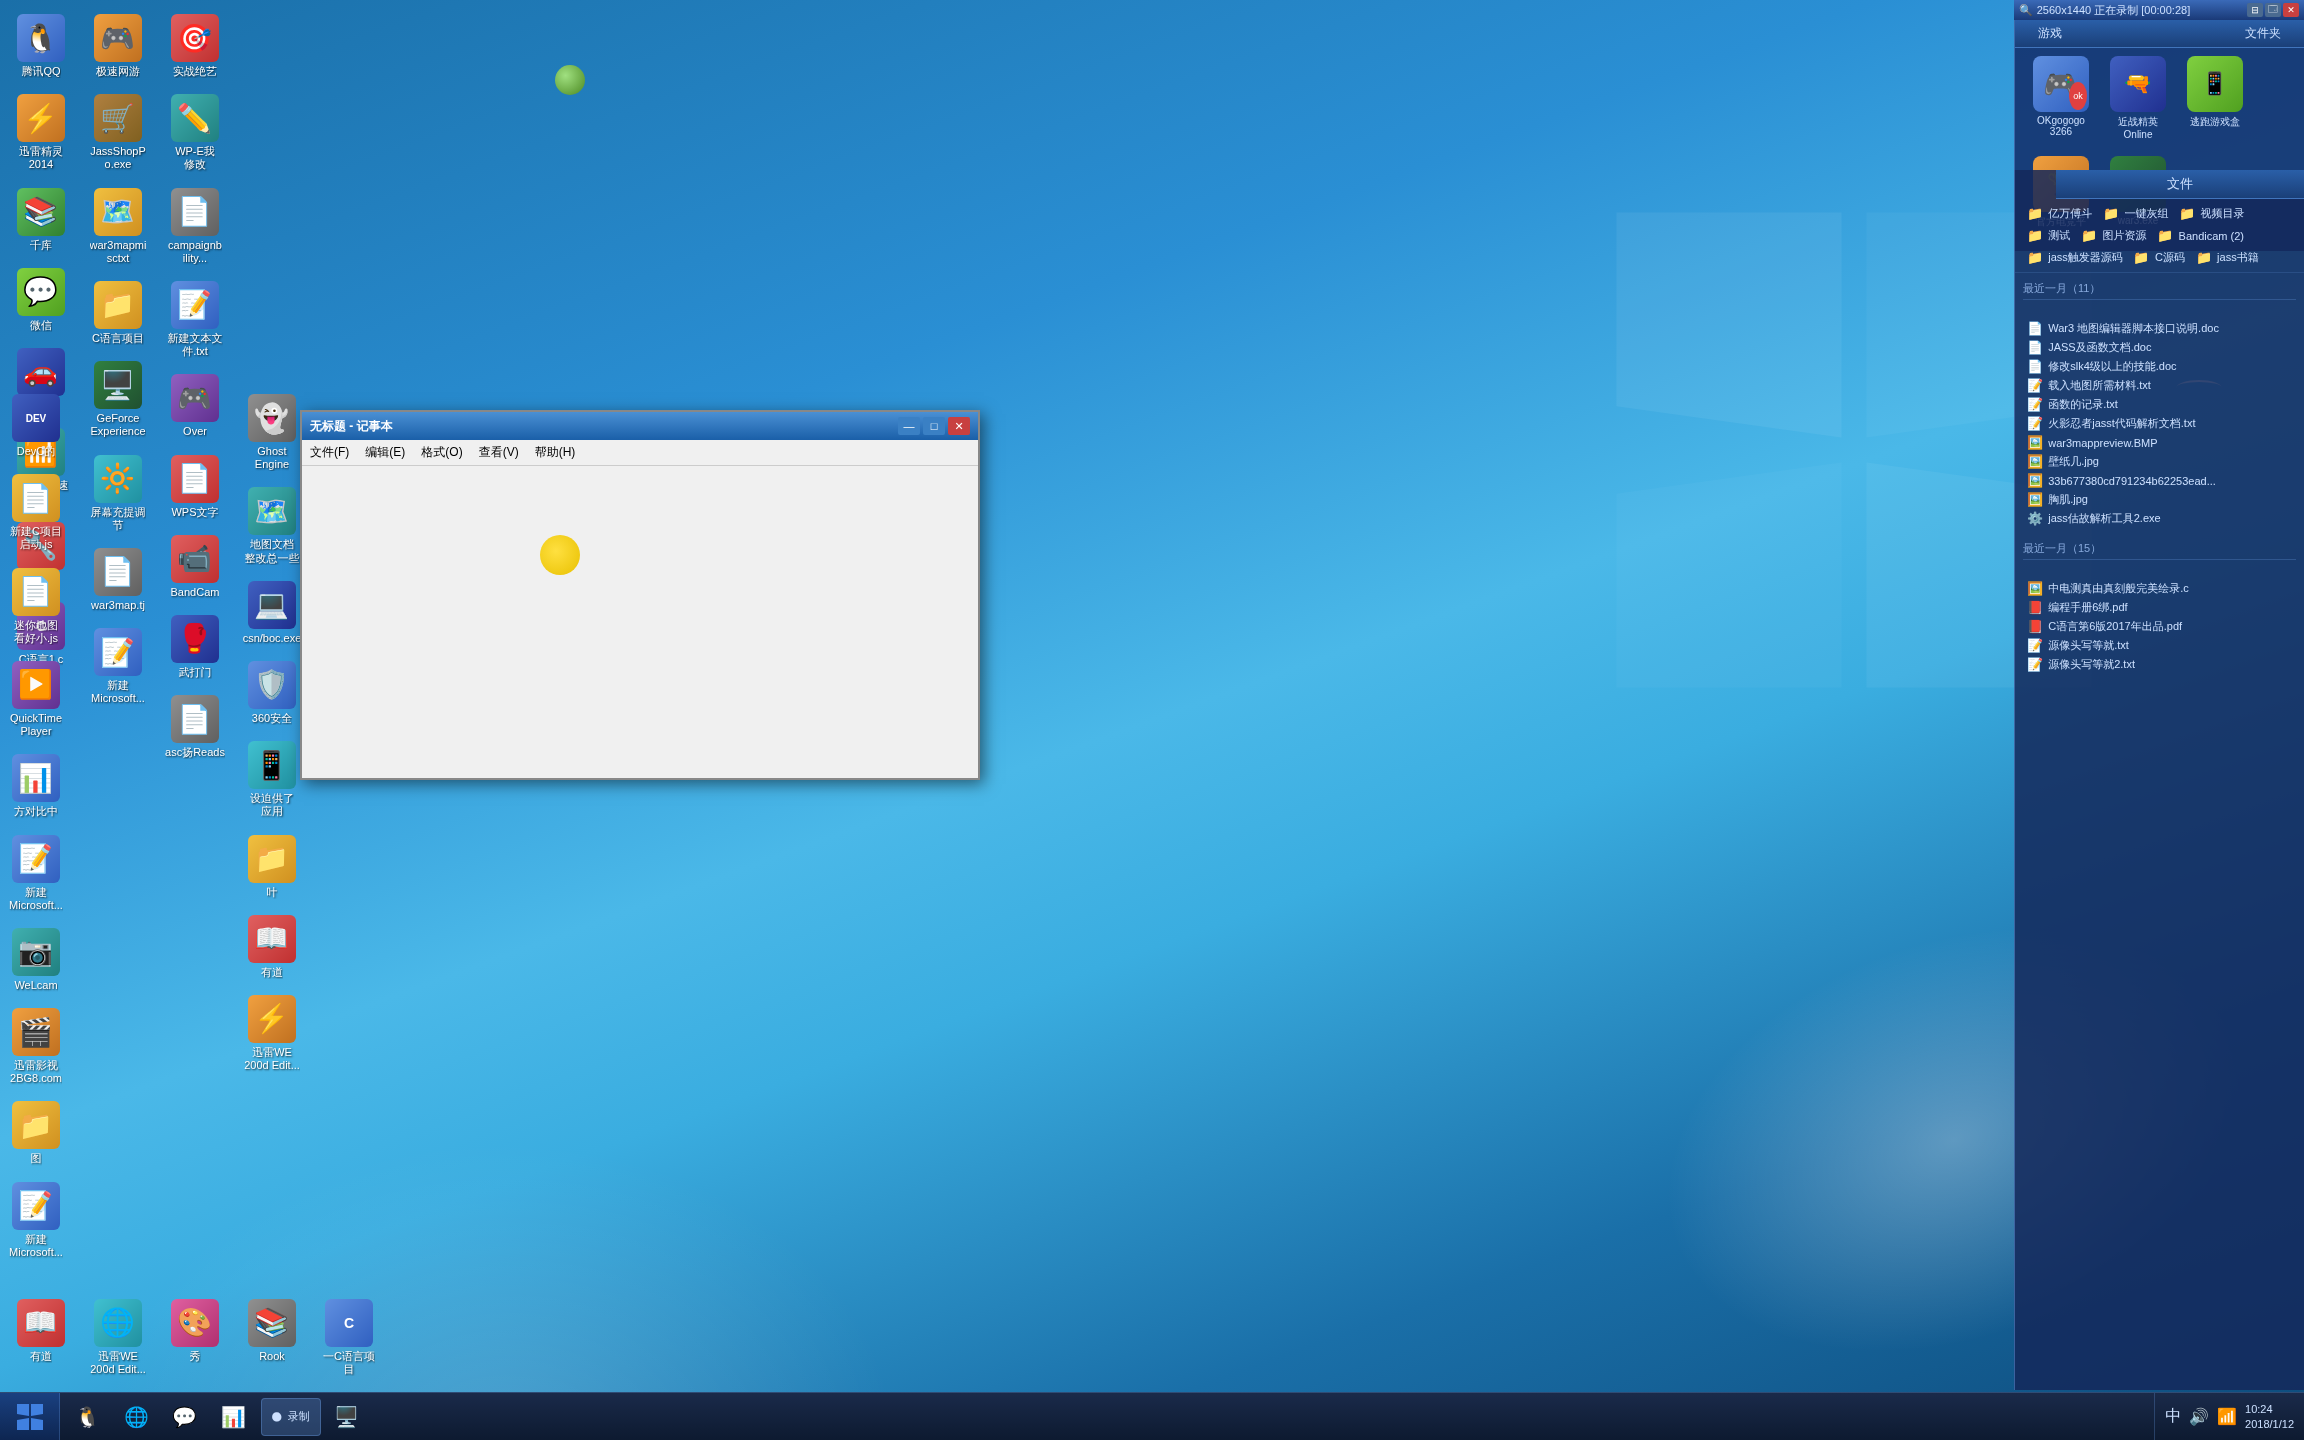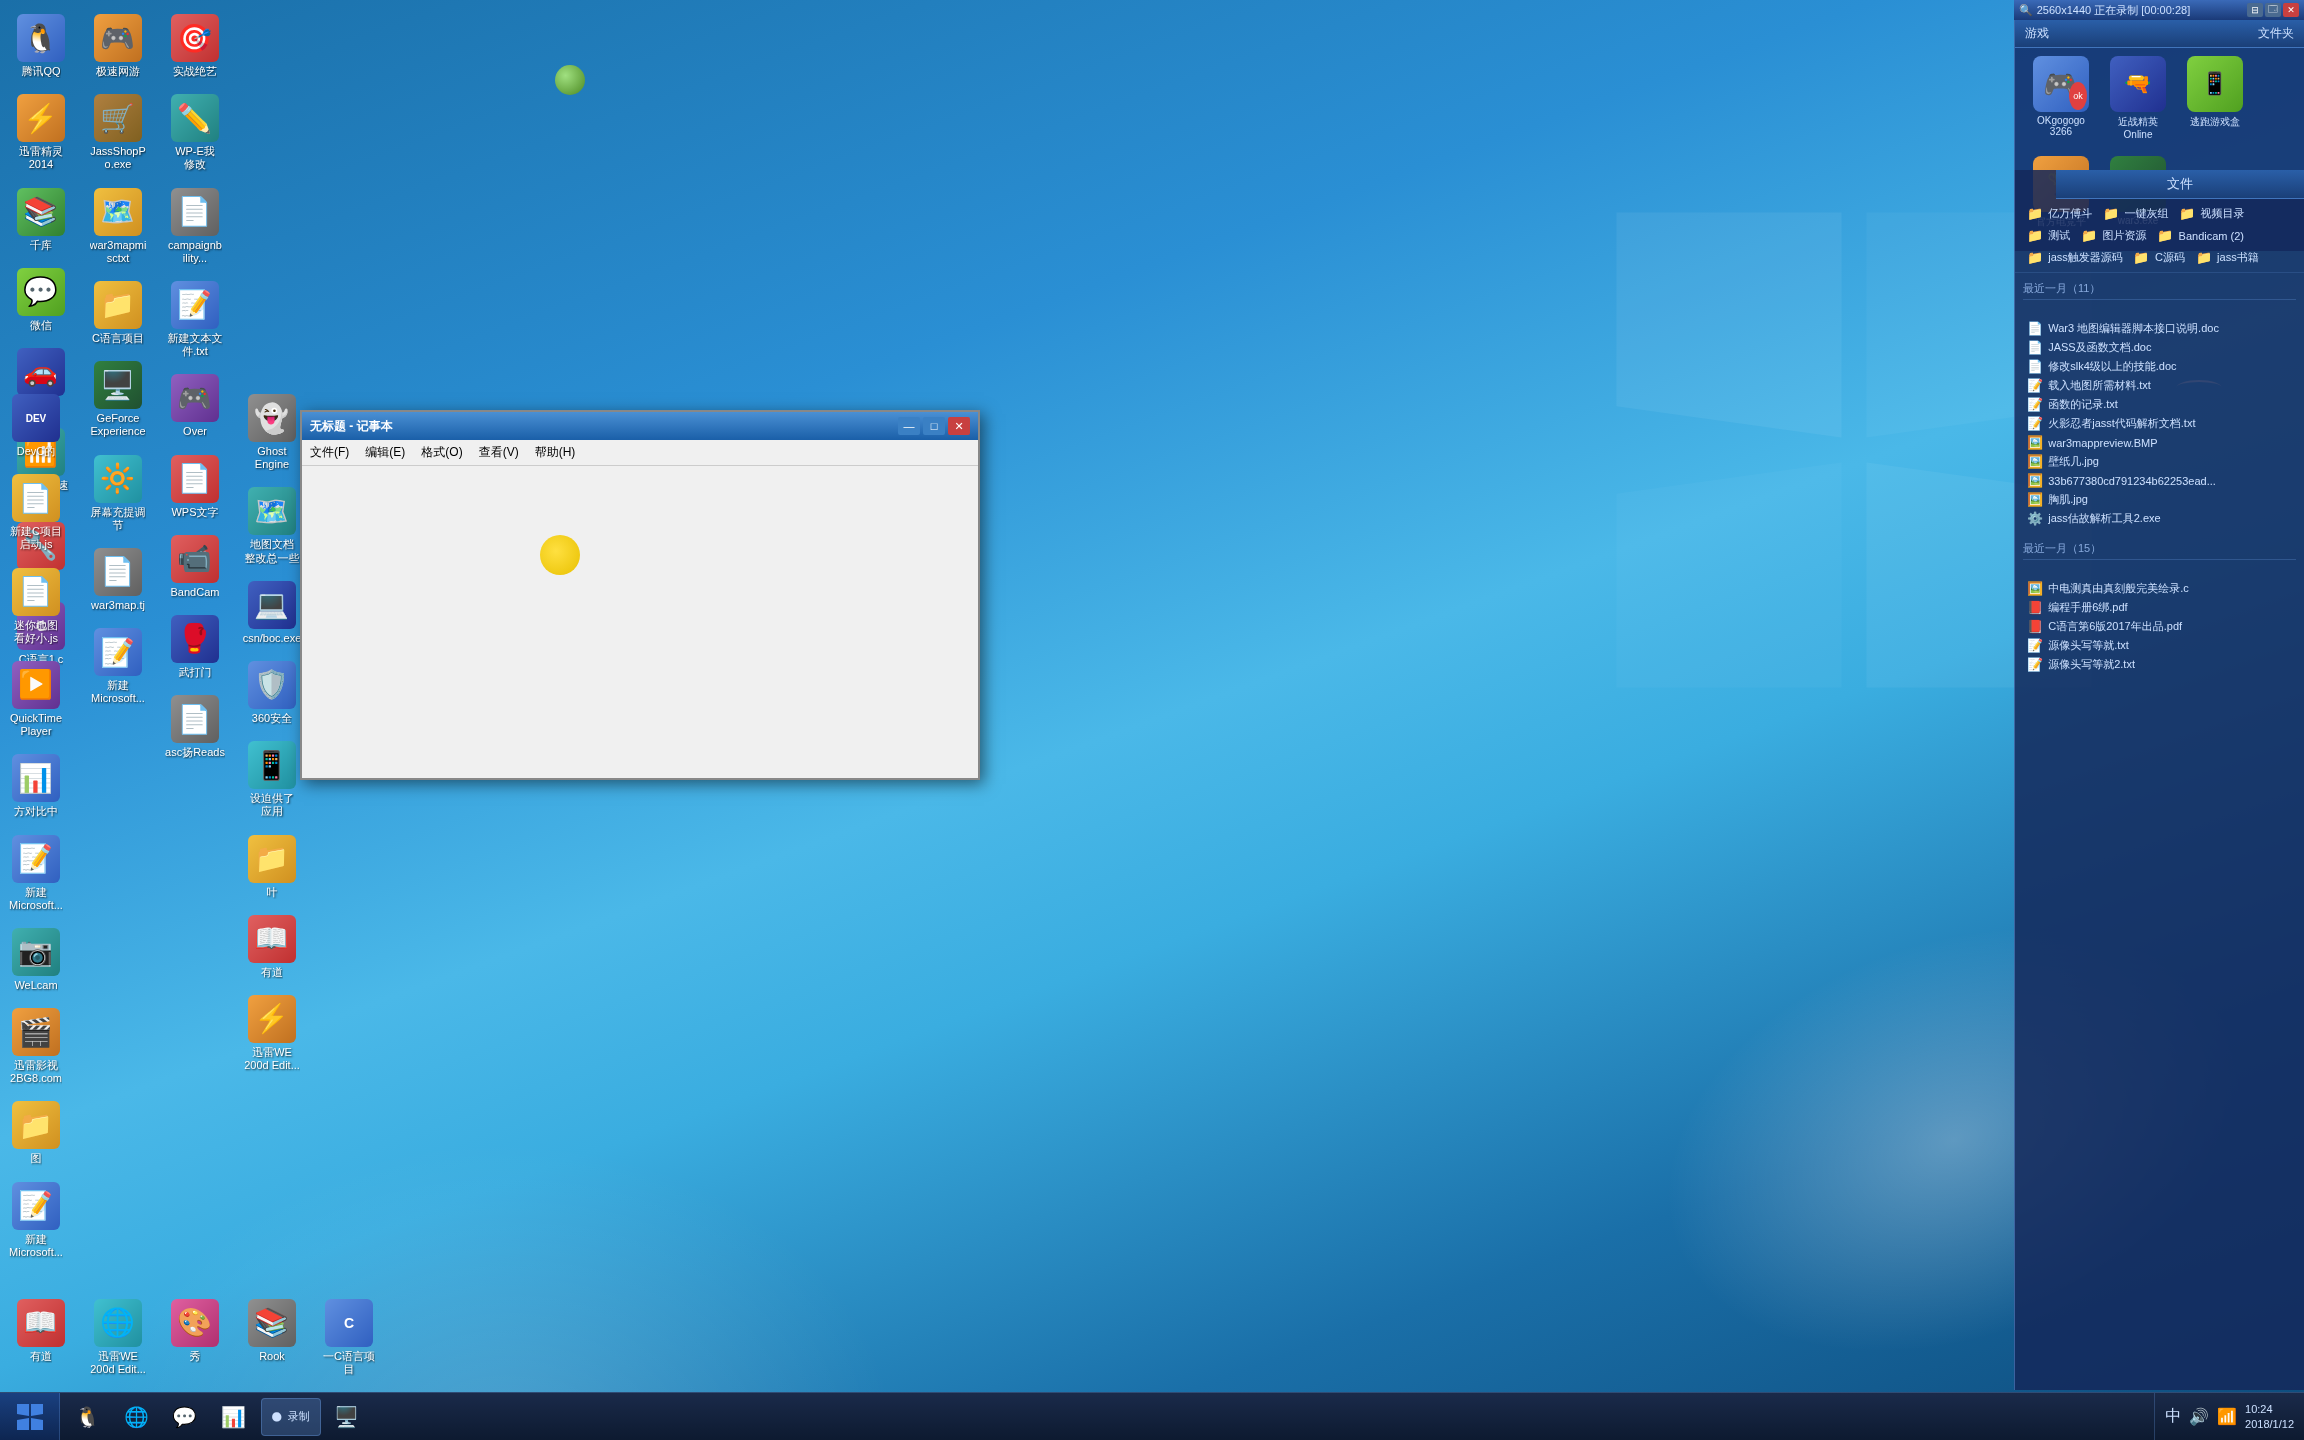--- a/index.html
+++ b/index.html
@@ -111,21 +111,21 @@
       font-size: 11px;
       text-align: center;
       text-shadow: 1px 1px 2px rgba(0,0,0,0.8);
       line-height: 1.2;
       max-width: 70px;
       overflow: hidden;
     }
 
     .panel-header {
       background: linear-gradient(to bottom, #2a5fa8, #1a3f78);
-      padding: 5px 10px;
+      padding: 5px 23px;
       display: flex;
       justify-content: space-between;
       align-items: center;
       color: #cce0ff;
       font-size: 12px;
       border-bottom: 1px solid rgba(100,150,220,0.4);
     }
 
     .panel-icons-row {
       display: flex;

